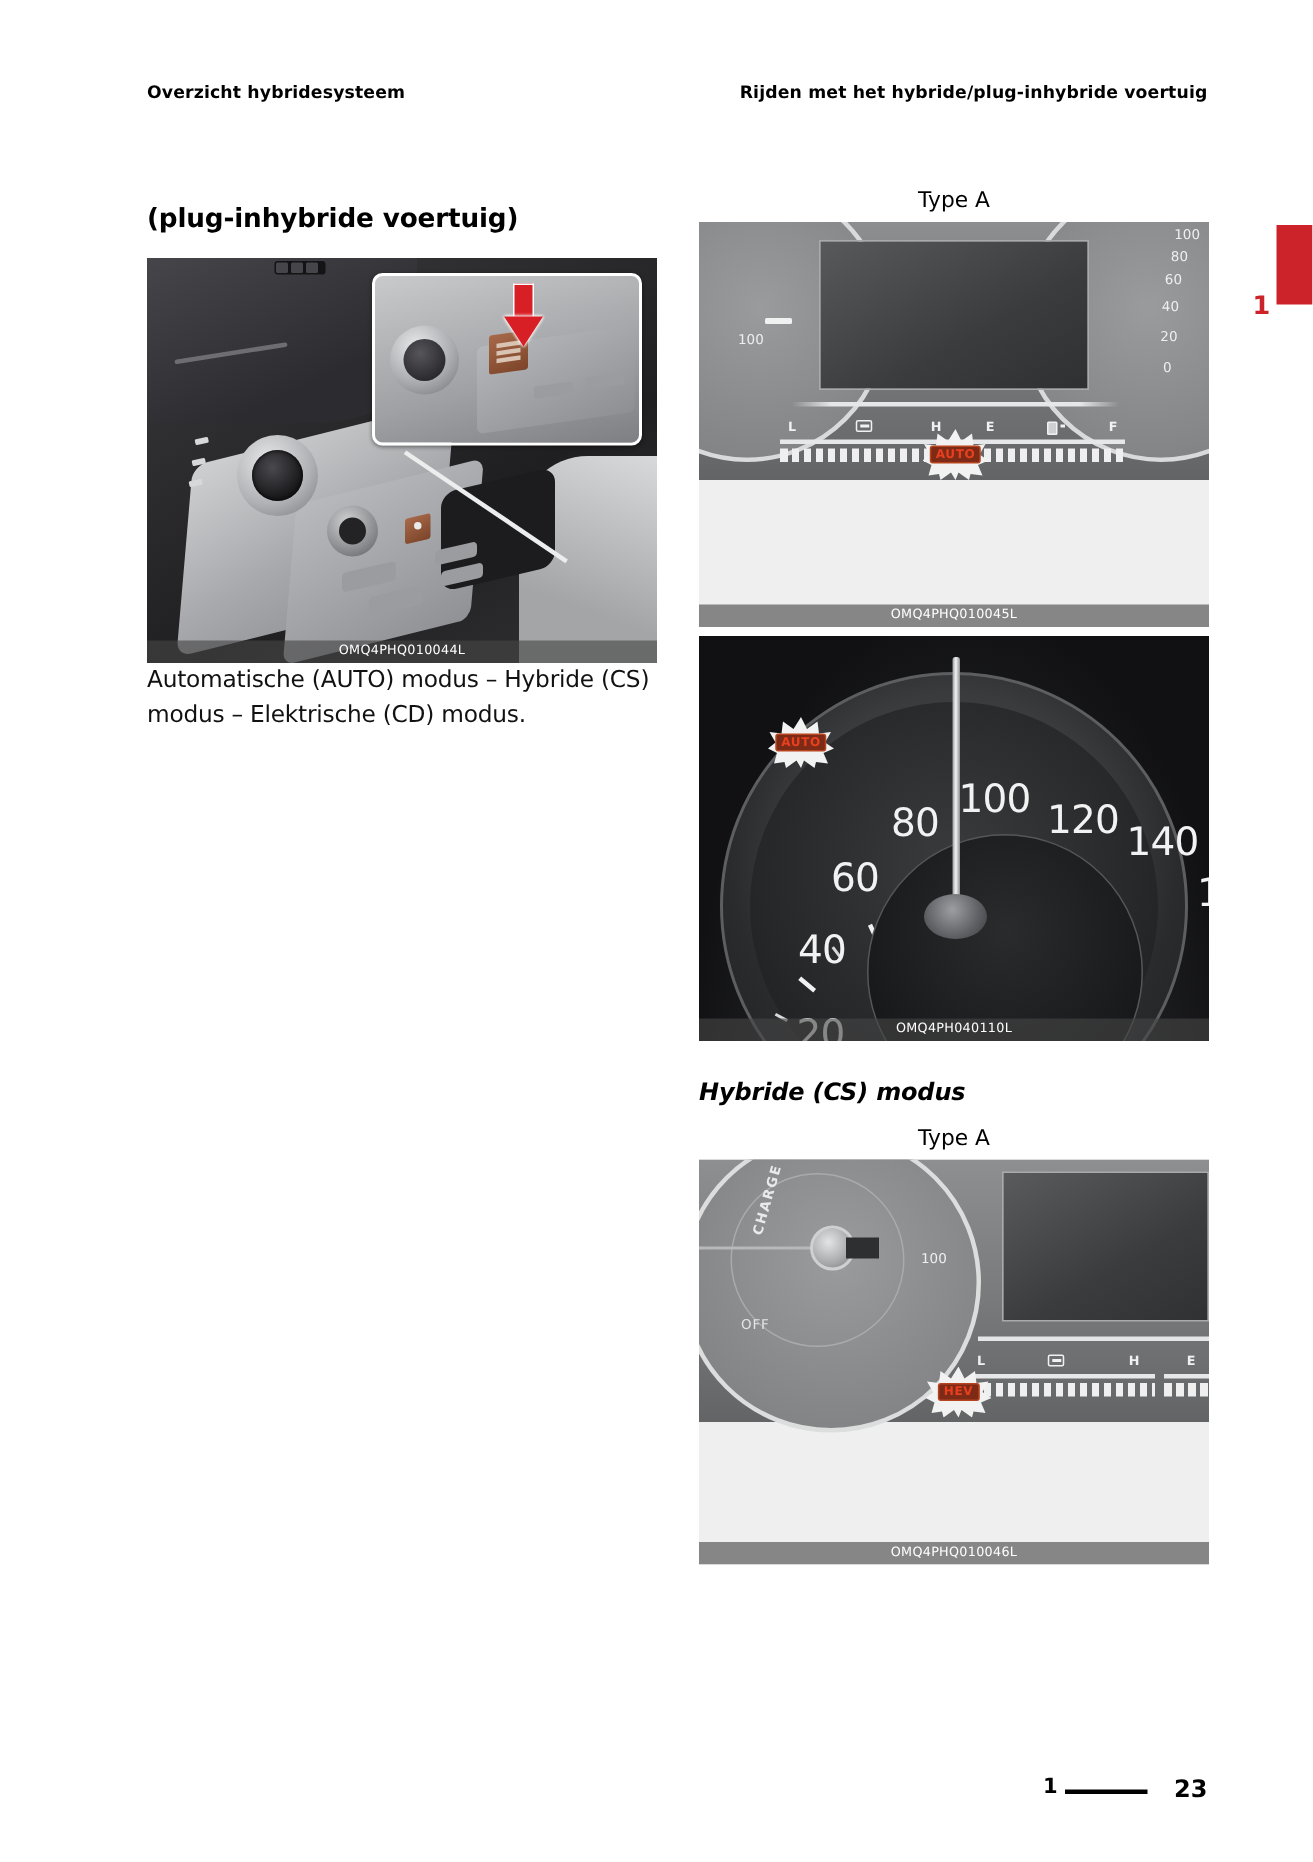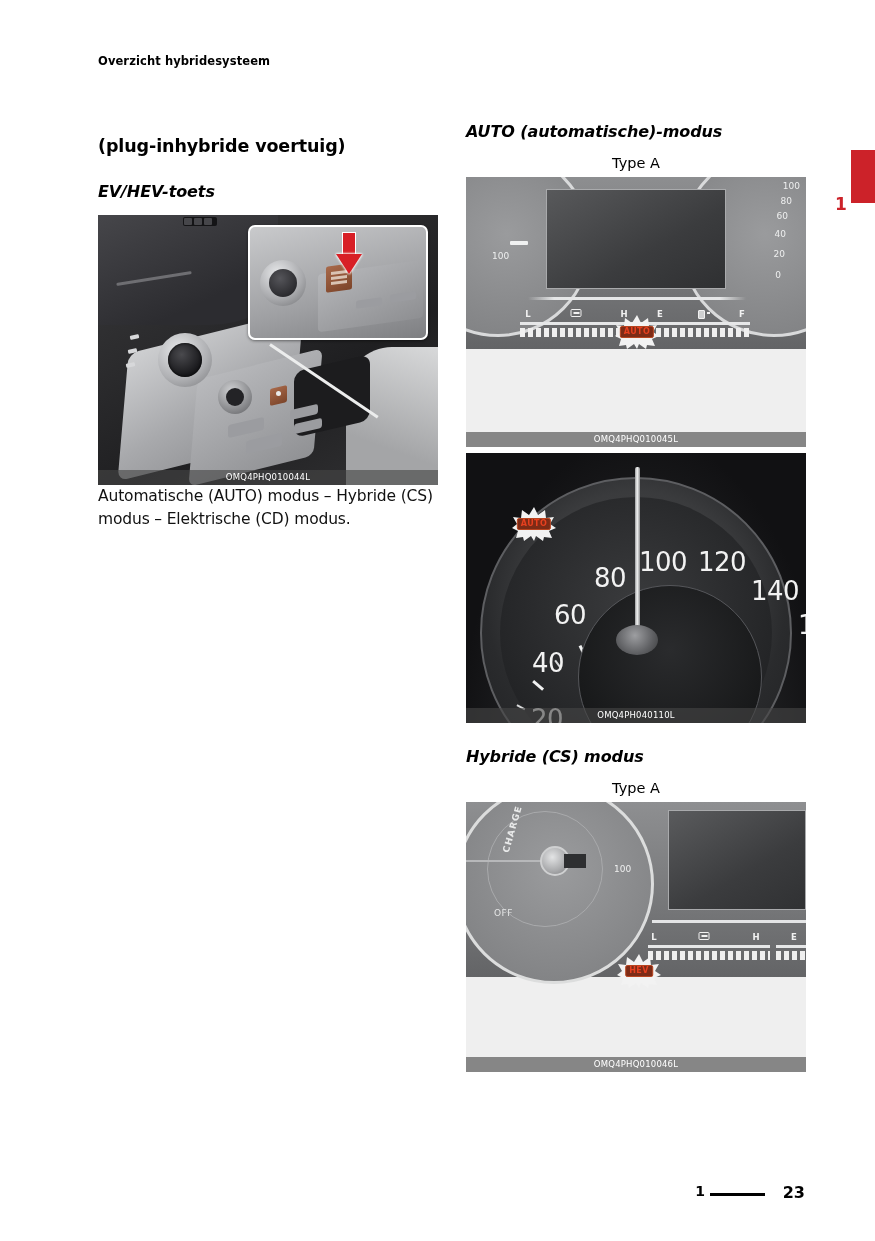--- a/index.html
+++ b/index.html
@@ -213,33 +213,33 @@
   .footer .frule { position:absolute; right:40px; top:10px; width:55px; height:2.5px; background:#000; }
   .footer .fpage { position:absolute; right:0; top:0; font-size:16px; font-weight:bold; color:#000; }
 </style>
 </head>
 <body>
 
 <div class="page">
 
   <div class="runhead">
     <div class="left">Overzicht hybridesysteem</div>
+    <div class="right">Rijden met het hybride/plug-inhybride voertuig</div>
   </div>
 
   <div class="tab-block"></div>
   <div class="tab-num">1</div>
 
   <div class="col-left">
 
     <h1 class="sect">
       <br>
       <span>(plug-inhybride voertuig)</span>
     </h1>
 
-    <h2 class="sub" style="margin-top:24px;">EV/HEV-toets</h2>
 
     <div class="figure" style="margin-top:14px;">
       <div class="console">
         <div class="cns-dash"></div>
         <div class="cns-dashline"></div>
         <div class="cns-vent">
             <span></span>
             <span></span>
             <span></span>
           </div>
@@ -282,21 +282,20 @@
         </div>
       </div>
       <div class="fig-cap">OMQ4PHQ010044L</div>
     </div>
 
     <p class="body">Automatische (AUTO) modus – Hybride (CS) modus – Elektrische (CD) modus.</p>
   </div>
 
   <div class="col-right">
 
-    <h2 class="sub" style="margin-top:10px;">AUTO (automatische)-modus</h2>
 
     <div class="type-label" style="margin-top:14px;">Type A</div>
 
     <div class="figure" style="margin-top:6px;">
       <div class="clusterA">
         <div class="clA-body"></div>
         <div class="gauge-ring clA-lring"></div>
         <div class="gauge-ring clA-rring"></div>
 
         <div style="position:absolute;left:26px;top:74px;font-size:9px;color:#eeefef;">100</div>
@@ -373,21 +372,21 @@
             </div>
           <div class="clB-tick major" style="transform:rotate(50deg);">
               <i></i>
             </div>
 
           <div class="clB-num" style="left:47px;  top:222px;">20</div>
           <div class="clB-num" style="left:48px;  top:166px;">40</div>
           <div class="clB-num" style="left:70px;  top:118px;">60</div>
           <div class="clB-num" style="left:110px; top:81px;">80</div>
           <div class="clB-num" style="left:163px; top:65px;">100</div>
-          <div class="clB-num" style="left:222px; top:65px;">120</div>
+          <div class="clB-num" style="left:222px; top:79px;">120</div>
           <div class="clB-num" style="left:275px; top:94px;">140</div>
           <div class="clB-num" style="left:322px; top:128px;">170</div>
 
           <div class="clB-inner"></div>
         </div>
         <div class="clB-needle"></div>
         <div class="clB-hub"></div>
 
         <div class="burst" style="left:68px; top:71px;">
           <svg width="44" height="34" viewBox="0 0 44 34">
@@ -423,21 +422,21 @@
           <span style="left:8px;">L</span>
           <span class="glyph-batt" style="left:58px;"></span>
           <span style="left:110px;">H</span>
           <span style="left:148px;">E</span>
         </div>
         <div class="clC-bar"></div>
         <div class="clC-bar2"></div>
         <div class="clC-segs"></div>
         <div class="clC-segs2"></div>
 
-        <div class="burst" style="left:173px; top:169px;text-align:center;">
+        <div class="burst" style="left:173px; top:155px;text-align:center;">
           <svg width="44" height="34" viewBox="0 0 44 34">
             <polygon points="22,0 26,8 33,3 34,11 42,10 38,17 44,21 37,24 40,31 32,30 31,34 24,29 22,34 19,29 12,34 11,30 4,31 6,24 0,21 5,17 1,10 9,11 10,3 17,8" fill="#f2f2f2"></polygon>
           </svg>
           <b>HEV</b>
         </div>
       </div>
       <div class="fig-cap">OMQ4PHQ010046L</div>
     </div>
   </div>
 

